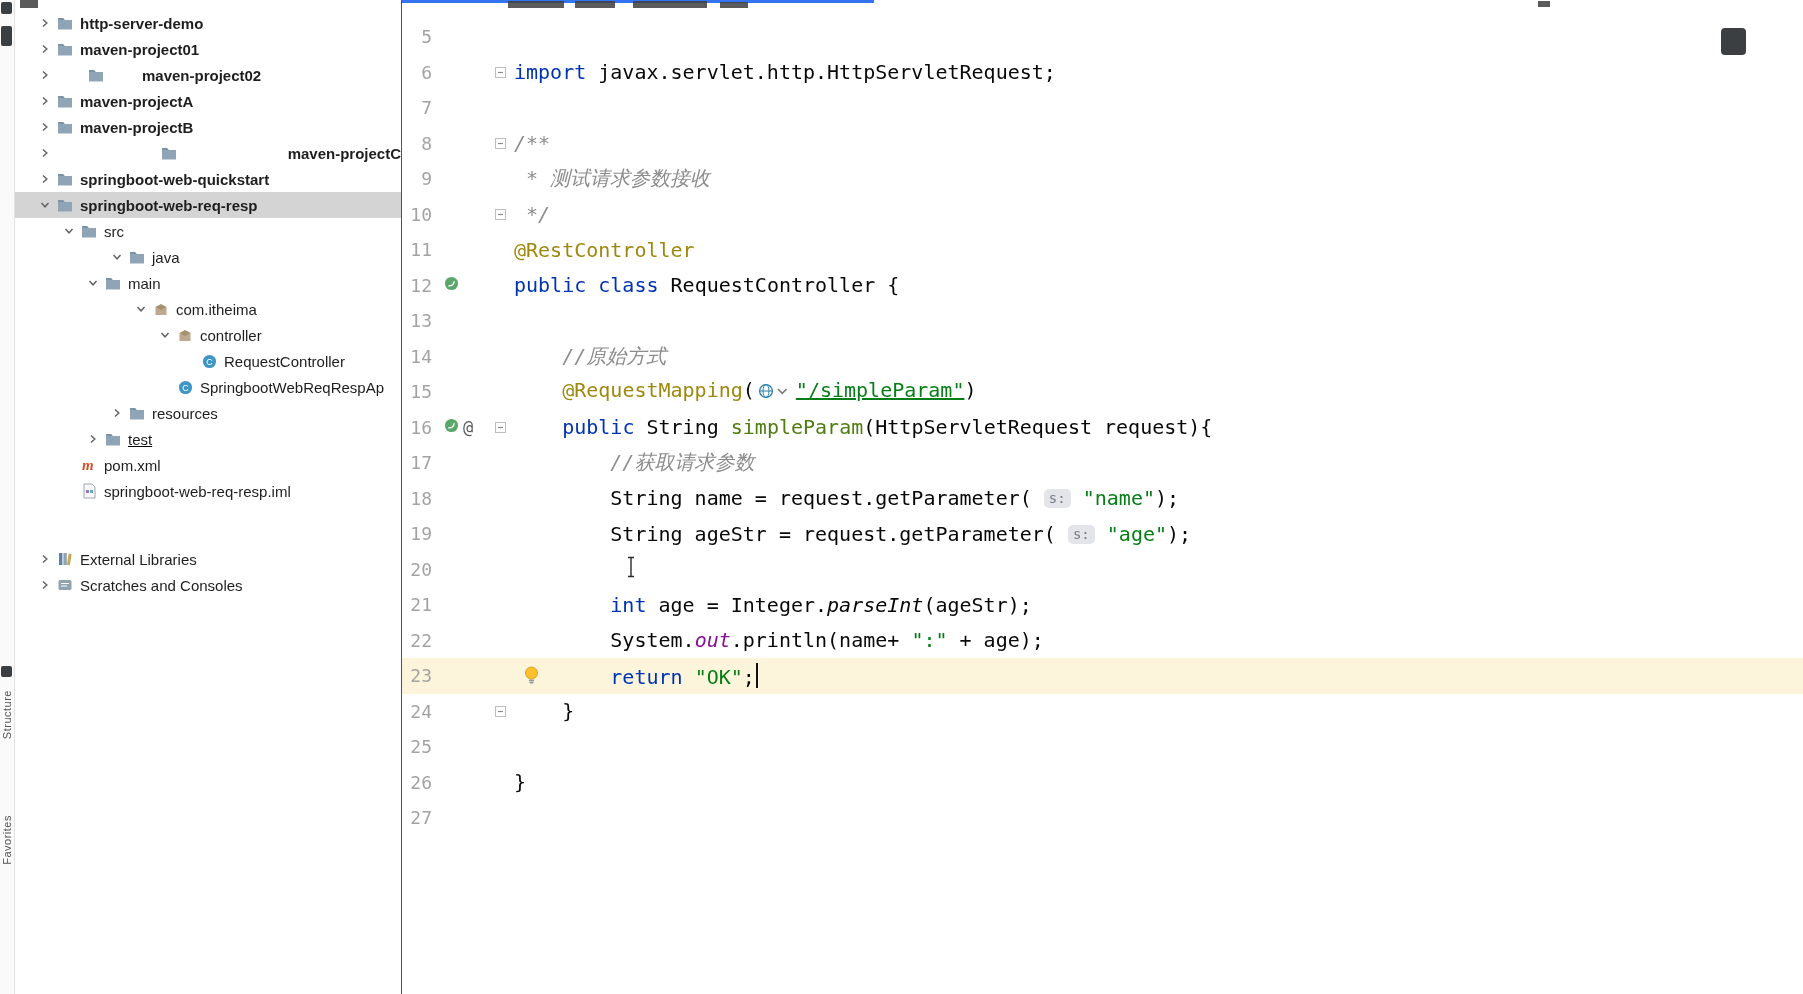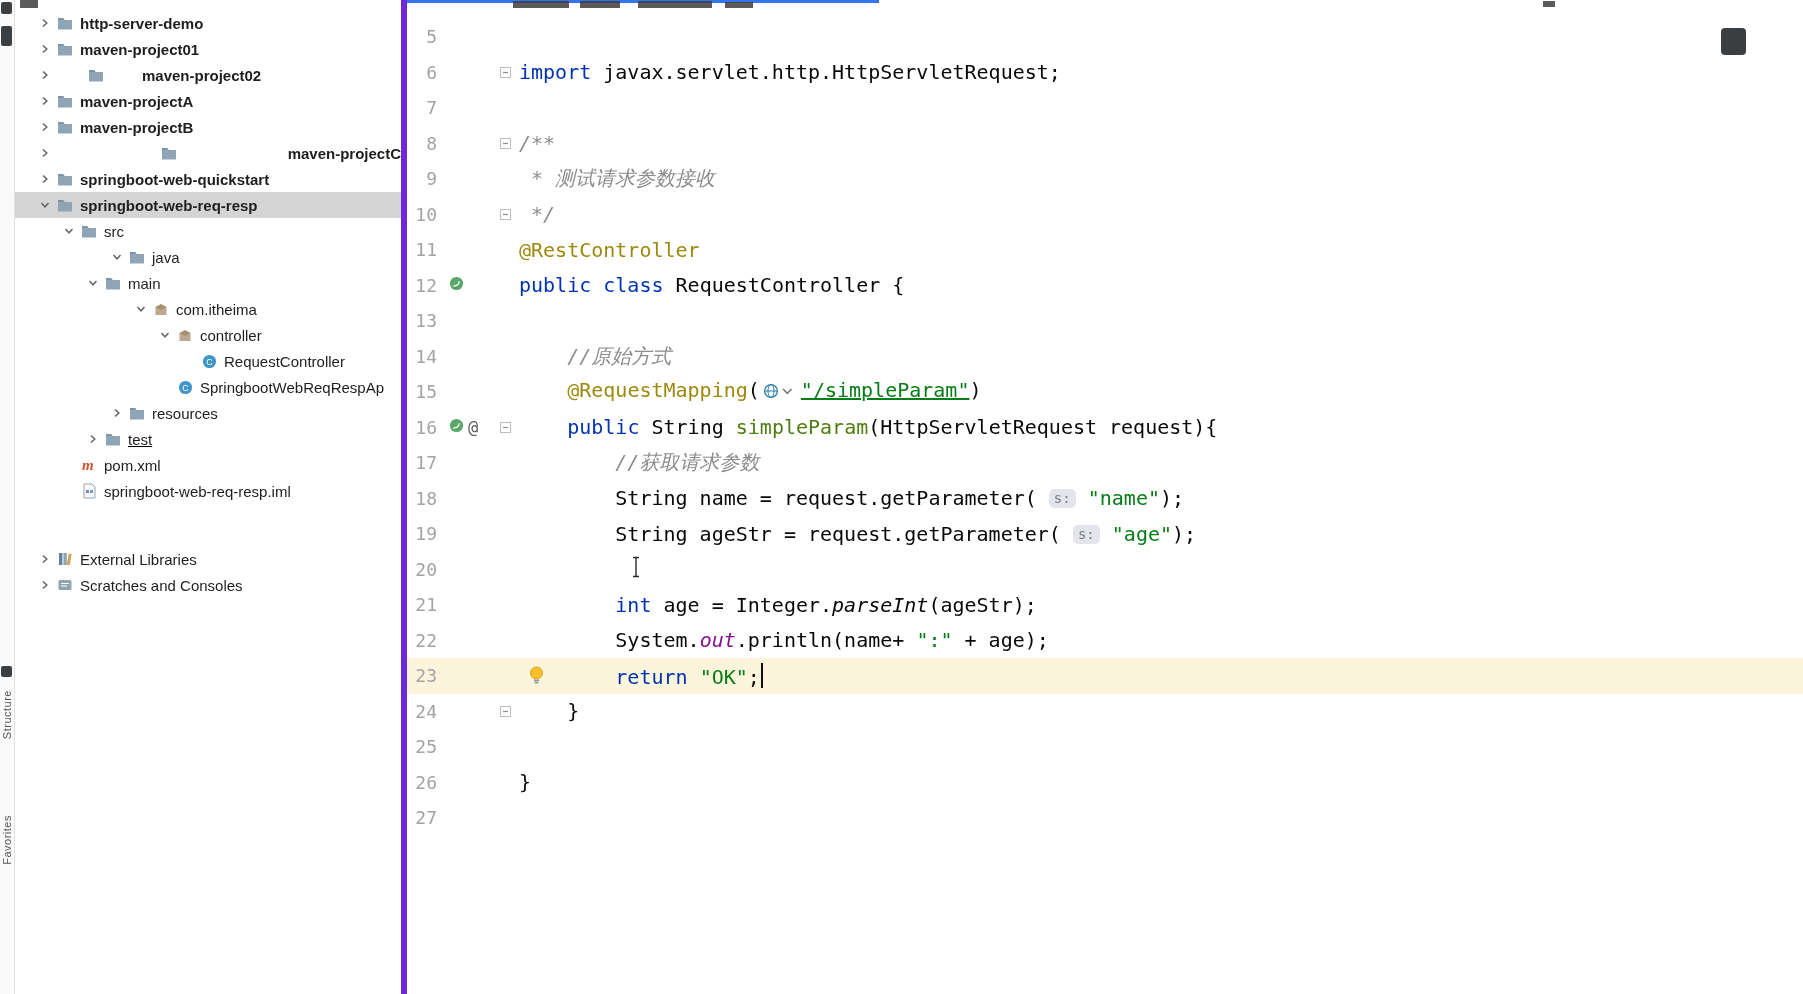--- a/index.html
+++ b/index.html
@@ -6,21 +6,21 @@
   body{width:1803px;height:994px;font-family:"Liberation Sans",sans-serif}
   .app{display:flex;width:100%;height:100%}
 
   
   .strip{width:14px;flex:none;background:#FAFAFA;border-right:1px solid #E2E2E2;position:relative}
   .strip .mini{position:absolute;left:1px;width:11px;background:#3B3F42;border-radius:2px}
   .vlabel{position:absolute;left:1px;writing-mode:vertical-rl;transform:rotate(180deg);
           font-size:11px;color:#555;letter-spacing:.5px;white-space:nowrap}
 
   
-  .tree{width:386px;flex:none;background:#fff;border-right:6px solid #6d28d9;
+  .tree{width:386px;flex:none;background:#fff;border-right:1px solid #6d28d9;
         padding-top:10px;overflow:hidden;position:relative}
   .tree-row{height:26px;display:flex;align-items:center;white-space:nowrap;cursor:default}
   .tree-row.selected{background:#D4D4D4}
   .chevron{width:20px;flex:none;display:flex;justify-content:center;align-items:center}
   .ticon{width:20px;flex:none;display:flex;justify-content:center;align-items:center;margin-right:5px}
   .tlabel{font-size:15px;color:#1E1E1E}
   .tlabel.bold{font-weight:700}
   .frag{position:absolute;background:#3E3E3E;opacity:.85}
 
   

